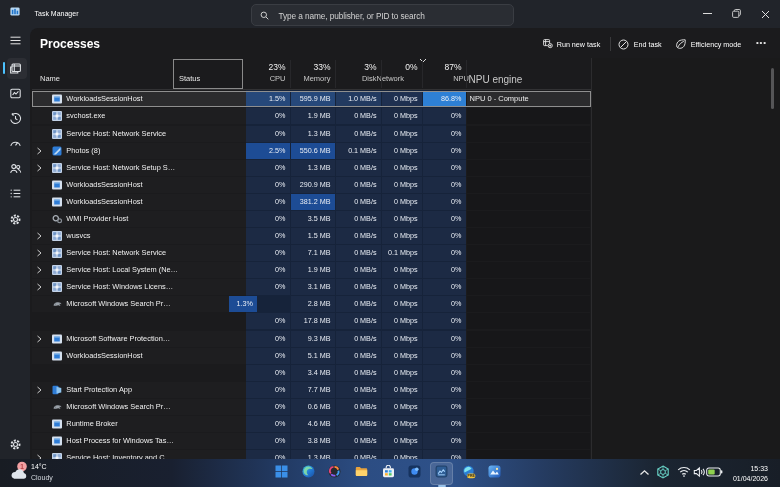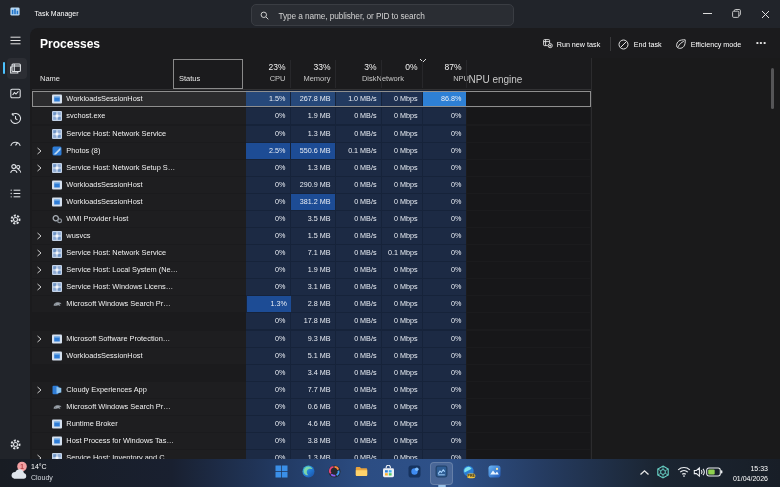--- a/index.html
+++ b/index.html
@@ -178,24 +178,25 @@
         <span class="ric">
           <svg width="10" height="10" viewBox="0 0 10 10">
             <rect x="0" y="0.5" width="10" height="9" rx="1" fill="#d5e0ee"></rect>
             <rect x="2.2" y="2.6" width="5.6" height="4.9" fill="#2e7cd6"></rect>
             <rect x="2.2" y="2.6" width="5.6" height="1" fill="#85b8e8"></rect>
           </svg>
         </span>
         <span class="nm">WorkloadsSessionHost</span>
       </div>
       <div class="cell" style="left:245.5px;width:44.0px;background:#26487a">1.5%</div>
-      <div class="cell" style="left:290.5px;width:44.0px;background:#26487a">267.8 MB</div>
+      <div class="cell" style="left:290.5px;width:44.0px;background:#26487a">595.9 MB</div>
       <div class="cell" style="left:335.5px;width:45.0px;background:#223a60">1.0 MB/s</div>
       <div class="cell" style="left:381.5px;width:40.0px;background:#1f3050">0 Mbps</div>
       <div class="cell" style="left:422.5px;width:43.0px;background:#2e80d5">86.8%</div>
+      <div class="ecell">NPU 0 - Compute</div>
       <div class="selbox"></div>
     </div>
 <div class="row" style="top:108px">
       <div class="ncell">
         <span class="ric">
           <svg width="10" height="10" viewBox="0 0 10 10">
             <rect x="0" y="0" width="10" height="10" rx="1" fill="#c3d3e8"></rect>
             <rect x="1.2" y="1.2" width="3" height="3" fill="#6f94c6"></rect>
             <rect x="5.8" y="1.2" width="3" height="3" fill="#8fabd4"></rect>
             <rect x="1.2" y="5.8" width="3" height="3" fill="#8fabd4"></rect>
@@ -441,21 +442,21 @@
 <div class="row" style="top:296px">
       <div class="ncell">
         <span class="ric">
           <svg width="11" height="10" viewBox="0 0 11 10">
             <path d="M1.5 6.5 Q2 3.5 5.5 3.2 Q9 3 9.6 5.2 Q8.5 4.6 7 5 Q8.8 5.6 8.2 7 Q6.8 6 5.2 6.4 Q3 7.2 1.5 6.5 Z" fill="#9aa1a9"></path>
             <circle cx="3.4" cy="5" r="0.6" fill="#6a7077"></circle>
           </svg>
         </span>
         <span class="nm">Microsoft Windows Search Pr…</span>
       </div>
-      <div class="cell hl" style="left:247px;width:44.0px">1.3%</div>
+      <div class="cell hl" style="left:229px;width:28px">1.3%</div>
       <div class="cell" style="left:290.5px;width:44.0px">2.8 MB</div>
       <div class="cell" style="left:335.5px;width:45.0px">0 MB/s</div>
       <div class="cell" style="left:381.5px;width:40.0px">0 Mbps</div>
       <div class="cell" style="left:422.5px;width:43.0px">0%</div>
       <div class="ecell"></div>
     </div>
 <div class="row" style="top:313px">
       <div class="cell" style="left:245.5px;width:44.0px">0%</div>
       <div class="cell" style="left:290.5px;width:44.0px">17.8 MB</div>
       <div class="cell" style="left:335.5px;width:45.0px">0 MB/s</div>
@@ -518,21 +519,21 @@
           <svg width="6" height="8" viewBox="0 0 6 8" fill="none" stroke="#cfcfcf" stroke-width="1">
             <path d="M1.5 1 L5 4 L1.5 7"></path>
           </svg>
         </span>
         <span class="ric">
           <svg width="10" height="10" viewBox="0 0 10 10">
             <rect x="0.5" y="0.8" width="6" height="8.4" rx="1" fill="#2e7cd6"></rect>
             <path d="M4.5 1.8 L9.3 3 V7.4 L4.5 8.6 Z" fill="#8ec4ef"></path>
           </svg>
         </span>
-        <span class="nm">Cloudy Experiences App</span>
+        <span class="nm">Start Protection App</span>
       </div>
       <div class="cell" style="left:245.5px;width:44.0px">0%</div>
       <div class="cell" style="left:290.5px;width:44.0px">7.7 MB</div>
       <div class="cell" style="left:335.5px;width:45.0px">0 MB/s</div>
       <div class="cell" style="left:381.5px;width:40.0px">0 Mbps</div>
       <div class="cell" style="left:422.5px;width:43.0px">0%</div>
       <div class="ecell"></div>
     </div>
 <div class="row" style="top:399px">
       <div class="ncell">

